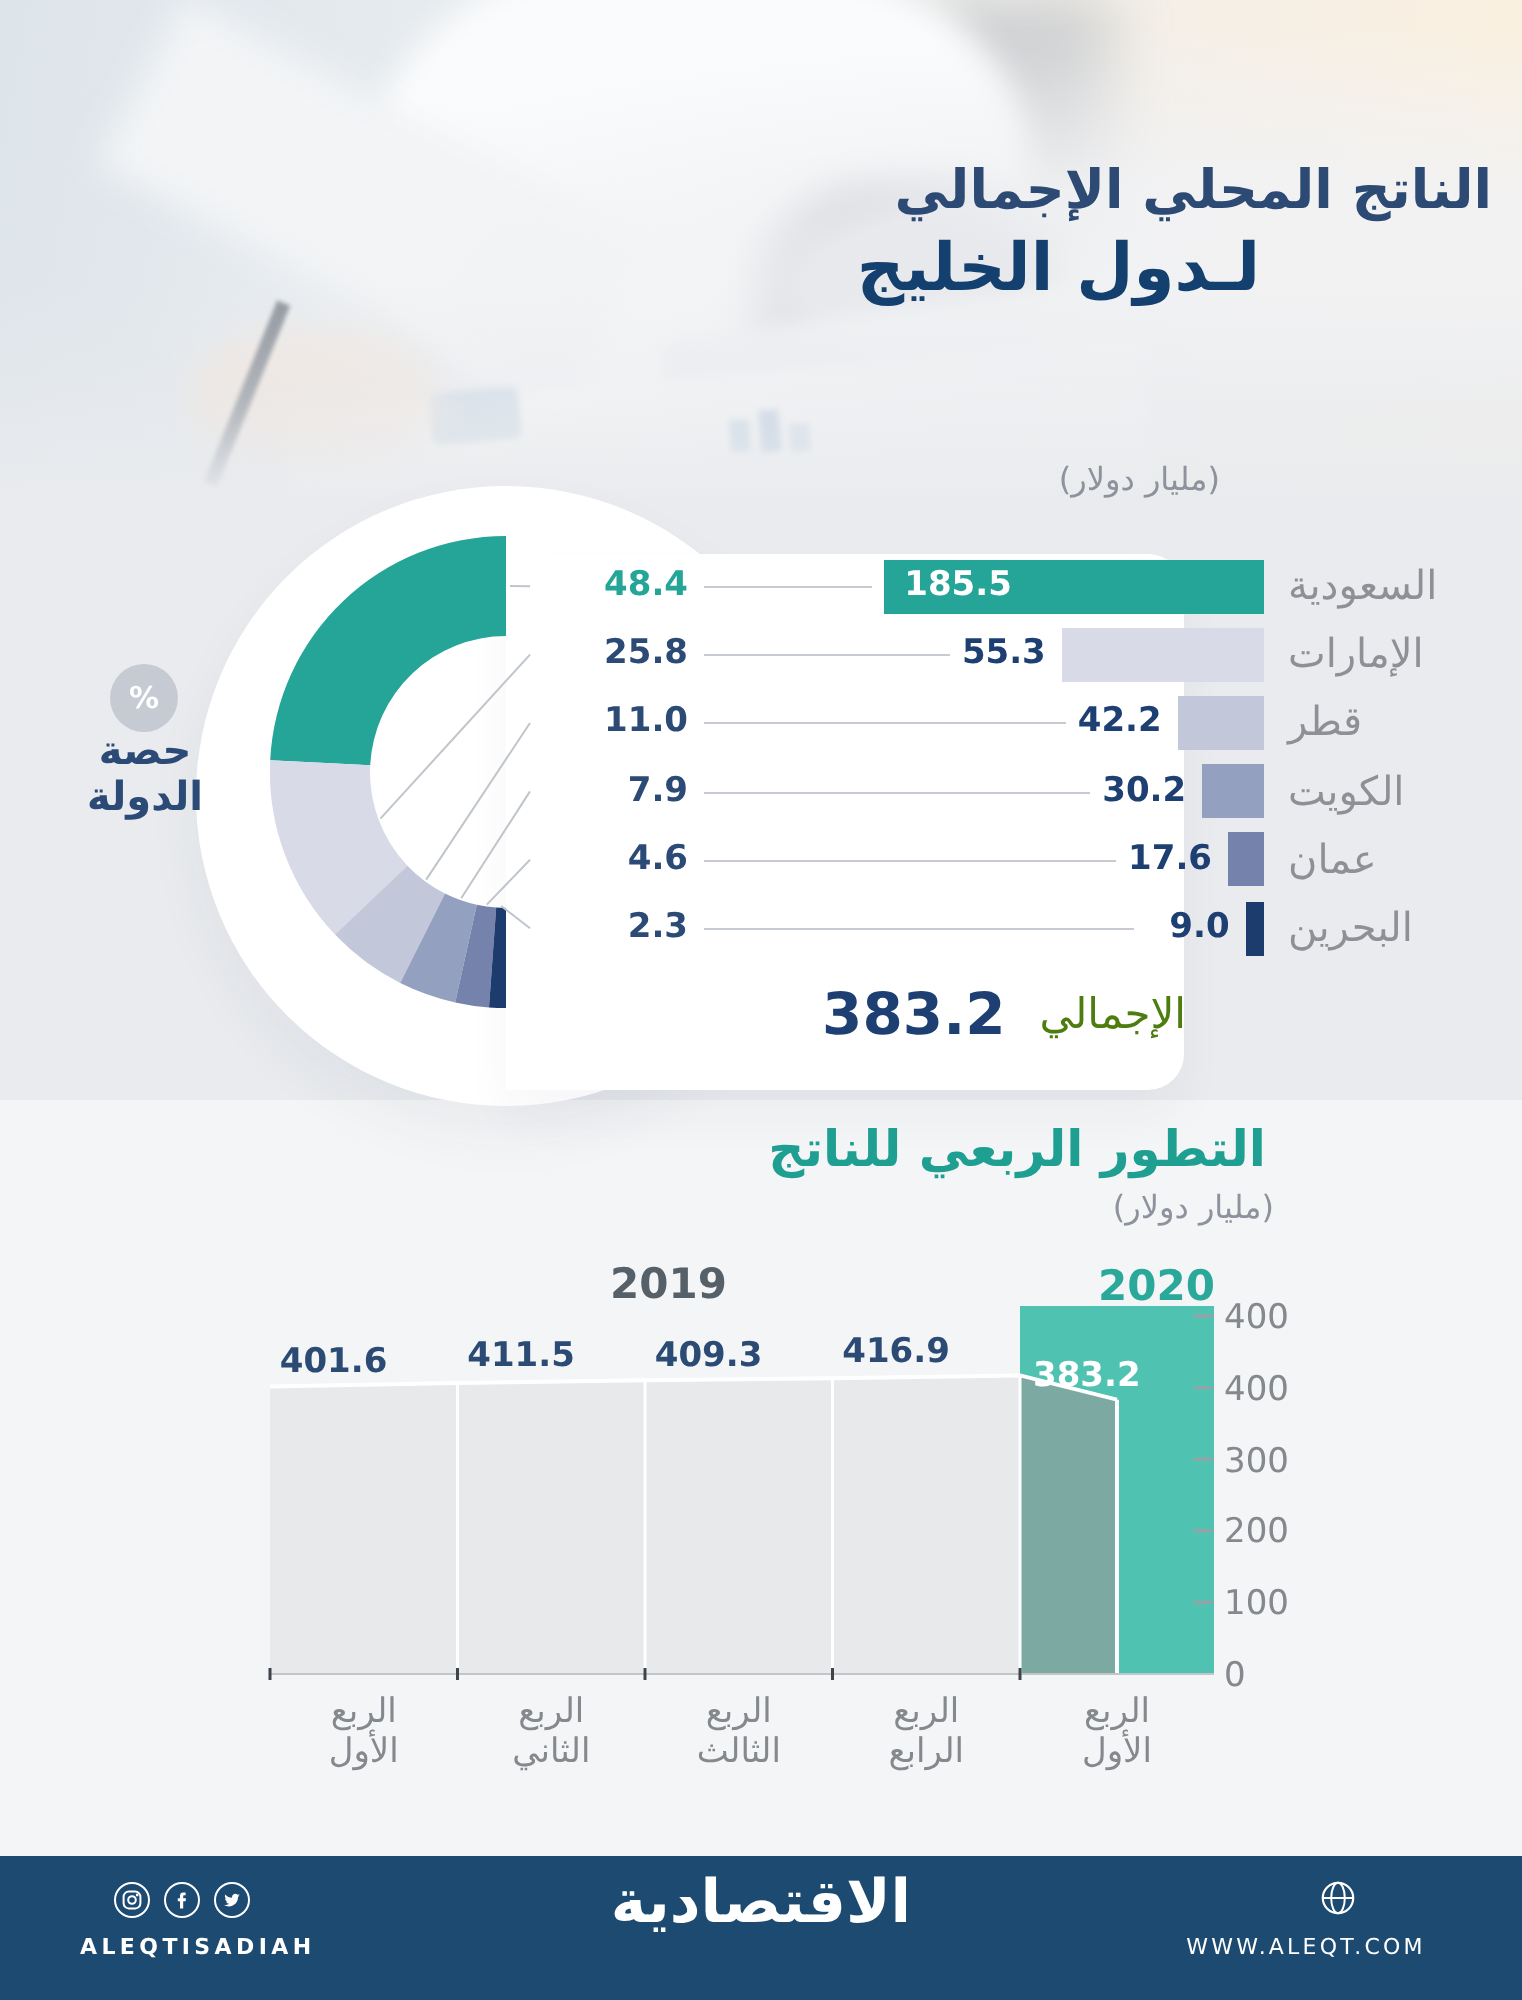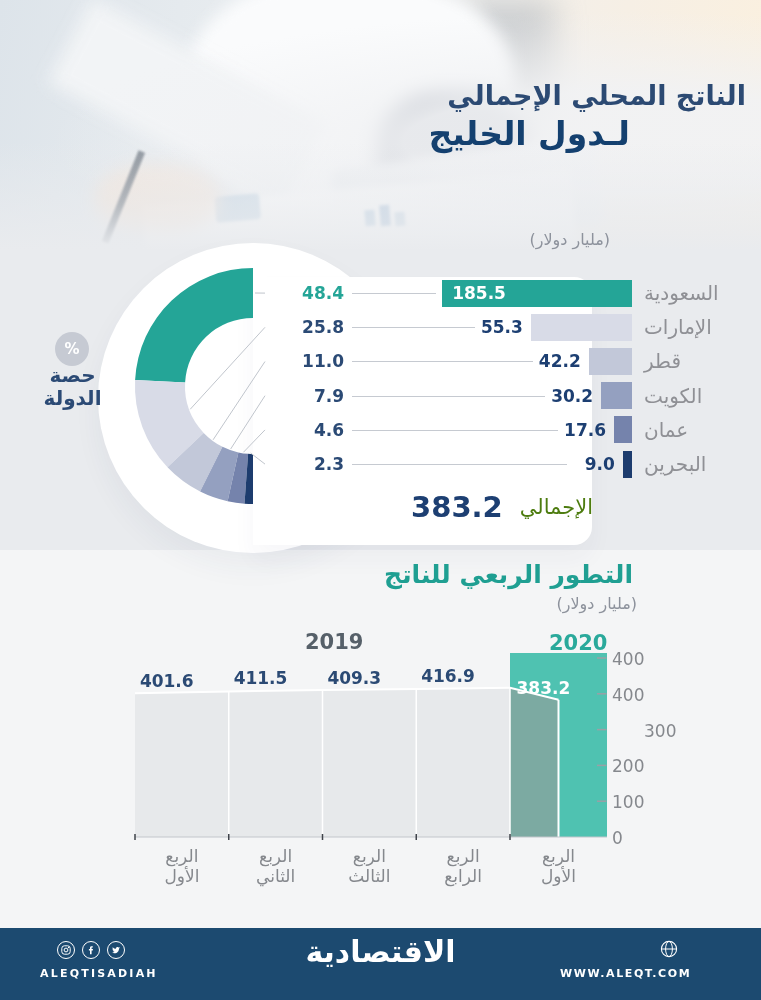--- a/index.html
+++ b/index.html
@@ -81,22 +81,22 @@
   
   .footer { position:absolute; left:0; top:928px; width:761px; height:72px; background:#1c4a70; z-index:5; }
   .socials { position:absolute; left:57px; top:13px; display:flex; gap:7px; }
   .soc { width:18px; height:18px; border:1.2px solid #ffffff; border-radius:50%;
          display:flex; align-items:center; justify-content:center; }
   .brand-latin { position:absolute; left:40px; top:39px; color:#ffffff; font-size:11px;
                  letter-spacing:2.2px; font-weight:600; }
   .brand-ar { position:absolute; left:0; top:6px; width:761px; text-align:center; color:#ffffff;
               font-size:30px; font-weight:900; direction:rtl; }
   .globe { position:absolute; left:660px; top:12px; }
-  .website { position:absolute; left:560px; top:39px; width:130px; text-align:center; color:#ffffff;
-             font-size:11px; letter-spacing:1.6px; font-weight:700; }
+  .website { position:absolute; left:588px; top:39px; width:130px; text-align:center; color:#ffffff;
+             font-size:11px; letter-spacing:1.6px; font-weight:400; }
 </style>
 </head>
 <body>
 
 <div class="page">
 
   <div class="photo">
     <div class="ph-window"></div>
     <div class="ph-window2"></div>
     <div class="ph-shirt"></div>
@@ -220,21 +220,21 @@
       <line x1="597" y1="801.2" x2="606.5" y2="801.2" stroke="#9aa0a6" stroke-width="1.5"></line>
       <line x1="597" y1="765.4" x2="606.5" y2="765.4" stroke="#9aa0a6" stroke-width="1.5"></line>
       <line x1="597" y1="729.6" x2="606.5" y2="729.6" stroke="#9aa0a6" stroke-width="1.5"></line>
       <line x1="597" y1="693.8" x2="606.5" y2="693.8" stroke="#9aa0a6" stroke-width="1.5"></line>
       <line x1="597" y1="658" x2="606.5" y2="658" stroke="#9aa0a6" stroke-width="1.5"></line>
     </svg>
   <div id="area-labels">
       <div class="ytick" dir="ltr" style="top: 828px;">0</div>
       <div class="ytick" dir="ltr" style="top: 792.2px;">100</div>
       <div class="ytick" dir="ltr" style="top: 756.4px;">200</div>
-      <div class="ytick" dir="ltr" style="top: 720.6px; margin-left: 32px;">300</div>
+      <div class="ytick" dir="ltr" style="top: 720.6px;">300</div>
       <div class="ytick" dir="ltr" style="top: 684.8px;">400</div>
       <div class="ytick" dir="ltr" style="top: 649px;">400</div>
       <div class="area-val" dir="ltr" style="left: 139.875px; top: 671.227px;">401.6</div>
       <div class="xlab" style="left: 135.875px;">
         <div>الربع</div>
         <div>الأول</div>
       </div>
       <div class="area-val" dir="ltr" style="left: 233.625px; top: 667.683px;">411.5</div>
       <div class="xlab" style="left: 229.625px;">
         <div>الربع</div>

